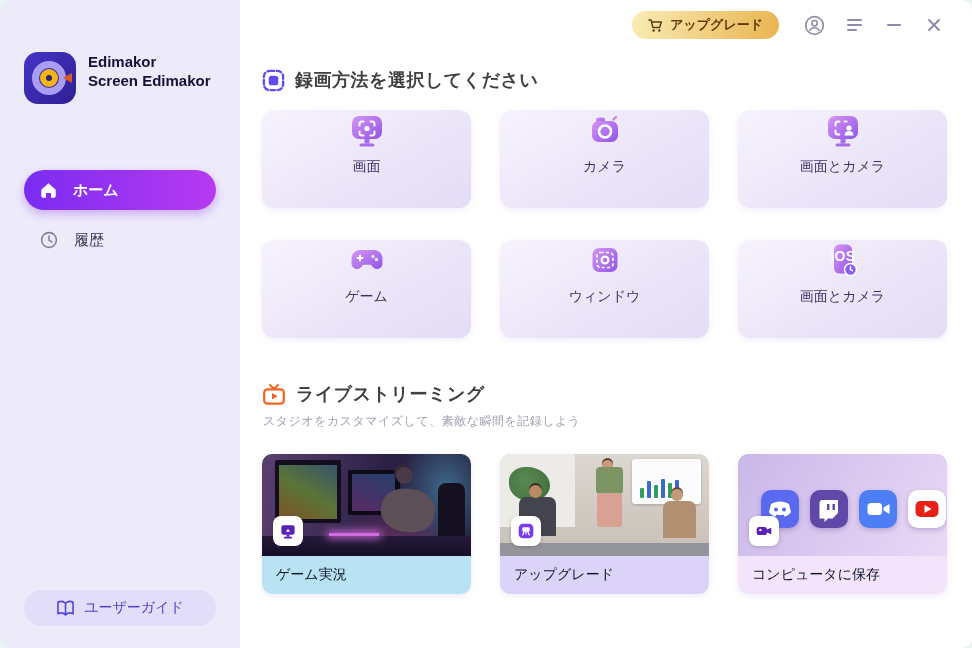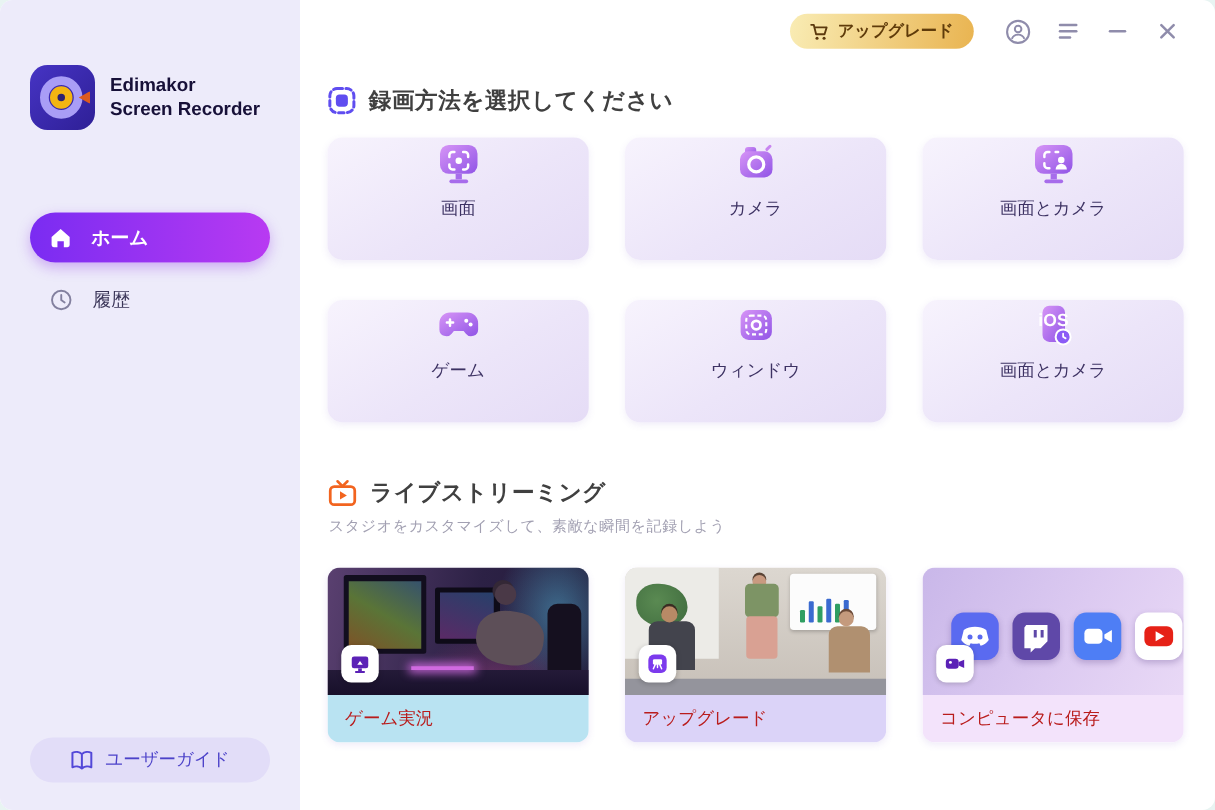--- a/index.html
+++ b/index.html
@@ -2,21 +2,21 @@
 <html><head>
 <meta charset="utf-8">
 <style>
   * { margin:0; padding:0; box-sizing:border-box; }
   html,body { width:972px; height:648px; overflow:hidden; }
   body { font-family:"Liberation Sans","DejaVu Sans",sans-serif; background:#e8f4f2; }
   .window { width:972px; height:648px; display:flex; background:#fff; border-radius:10px; overflow:hidden; }
 
   
   .sidebar { width:240px; flex:none; background:#edebfa; position:relative; }
-  .brand { display:flex; align-items:center; gap:12px; margin:52px 0 0 24px; }
+  .brand { display:flex; gap:12px; margin:52px 0 0 24px; }
   .logo { width:52px; height:52px; border-radius:14px; background:linear-gradient(135deg,#4634c4,#2e1f96); position:relative; flex:none; }
   .logo .ring { position:absolute; left:8px; top:9px; width:34px; height:34px; border-radius:50%; border:7px solid #a99df6; }
   .logo .donut { position:absolute; left:16px; top:17px; width:18px; height:18px; border-radius:50%; border:6px solid #f3b512; background:#2e2270; }
   .logo .lens { position:absolute; right:4px; top:21px; width:9px; height:10px; background:#dd5a1e; clip-path:polygon(100% 0,100% 100%,0 50%); }
   .brand-name { font-size:15px; font-weight:bold; color:#171038; line-height:19px; }
   .brand-name span { display:block; }
 
   .nav { margin-top:66px; }
   .nav-item { display:flex; align-items:center; gap:16px; height:40px; margin:0 24px 10px 24px; padding-left:16px; border-radius:20px; font-size:15px; color:#3a3558; cursor:pointer; }
   .nav-item.active { background:linear-gradient(90deg,#7a2cf2,#b83af2); color:#fff; font-weight:bold; box-shadow:0 4px 10px rgba(140,50,230,.35); }
@@ -45,21 +45,21 @@
   .mode-grid { display:grid; grid-template-columns:repeat(3,1fr); column-gap:29px; row-gap:32px; margin-top:18px; }
   .mode-card { height:98px; border-radius:12px; background:linear-gradient(150deg,#f7f3fd 0%,#ece5f9 55%,#e5dcf6 100%); box-shadow:0 2px 6px rgba(120,90,200,.10); display:flex; flex-direction:column; align-items:center; gap:8px; cursor:pointer; }
   .mode-icon { width:40px; height:40px; position:relative; }
   .mode-label { font-size:14px; color:#3d3263; }
   .ios-text { position:absolute; left:8px; top:8px; font-size:14px; font-weight:bold; color:#fff; letter-spacing:.2px; }
 
   .sec2 { margin-top:44px; }
   .thumb-grid { display:grid; grid-template-columns:repeat(3,1fr); column-gap:29px; margin-top:24px; }
   .thumb-card { height:140px; border-radius:10px; overflow:hidden; display:flex; flex-direction:column; box-shadow:0 2px 6px rgba(120,90,200,.12); cursor:pointer; }
   .thumb-photo { flex:1; position:relative; overflow:hidden; }
-  .thumb-caption { flex:none; height:38px; display:flex; align-items:center; padding-left:14px; font-size:14px; color:#b91c1c; }
+  .thumb-caption { flex:none; height:38px; display:flex; align-items:center; padding-left:14px; font-size:14px; color:#0f172a; }
   .cap-blue { background:#b9e3f2; } .cap-lav { background:#dbd3f8; } .cap-pink { background:#f3e3fb; }
   .badge { position:absolute; left:11px; bottom:10px; width:30px; height:30px; border-radius:8px; background:#fff; box-shadow:0 1px 4px rgba(0,0,0,.18); display:flex; align-items:center; justify-content:center; }
 
   
   .scene-game { background:
     radial-gradient(70px 90px at 88% 35%, rgba(90,200,235,.45), transparent 70%),
     radial-gradient(90px 70px at 65% 95%, rgba(235,90,170,.35), transparent 70%),
     linear-gradient(100deg,#5a4070 0%,#2c2145 55%,#221a38 100%); }
   .gmon1 { position:absolute; left:6%; top:6%; width:32%; height:62%; background:#120e1e; border-radius:2px; }
   .gmon1::after { content:""; position:absolute; inset:7%; background:linear-gradient(30deg,#8a5a28,#62803a 50%,#3a5a75); opacity:.9; }
@@ -108,21 +108,21 @@
 
   <aside class="sidebar">
     <div class="brand">
       <div class="logo">
         <div class="ring"></div>
           <div class="donut"></div>
           <div class="lens"></div>
       </div>
       <div class="brand-name">
         <span>Edimakor</span>
-        <span>Screen Recorder</span>
+        <span>Screen Edimakor</span>
       </div>
     </div>
 
     <nav class="nav">
       <div class="nav-item active">
         <svg width="17" height="17" viewBox="0 0 20 20">
           <path d="M10 1.5 L18.5 9 v7.5 a2 2 0 0 1 -2 2 h-3.5 v-5.5 h-6 v5.5 H3.5 a2 2 0 0 1 -2 -2 V9 Z" fill="#fff"></path>
         </svg>
         <span>ホーム</span>
       </div>

